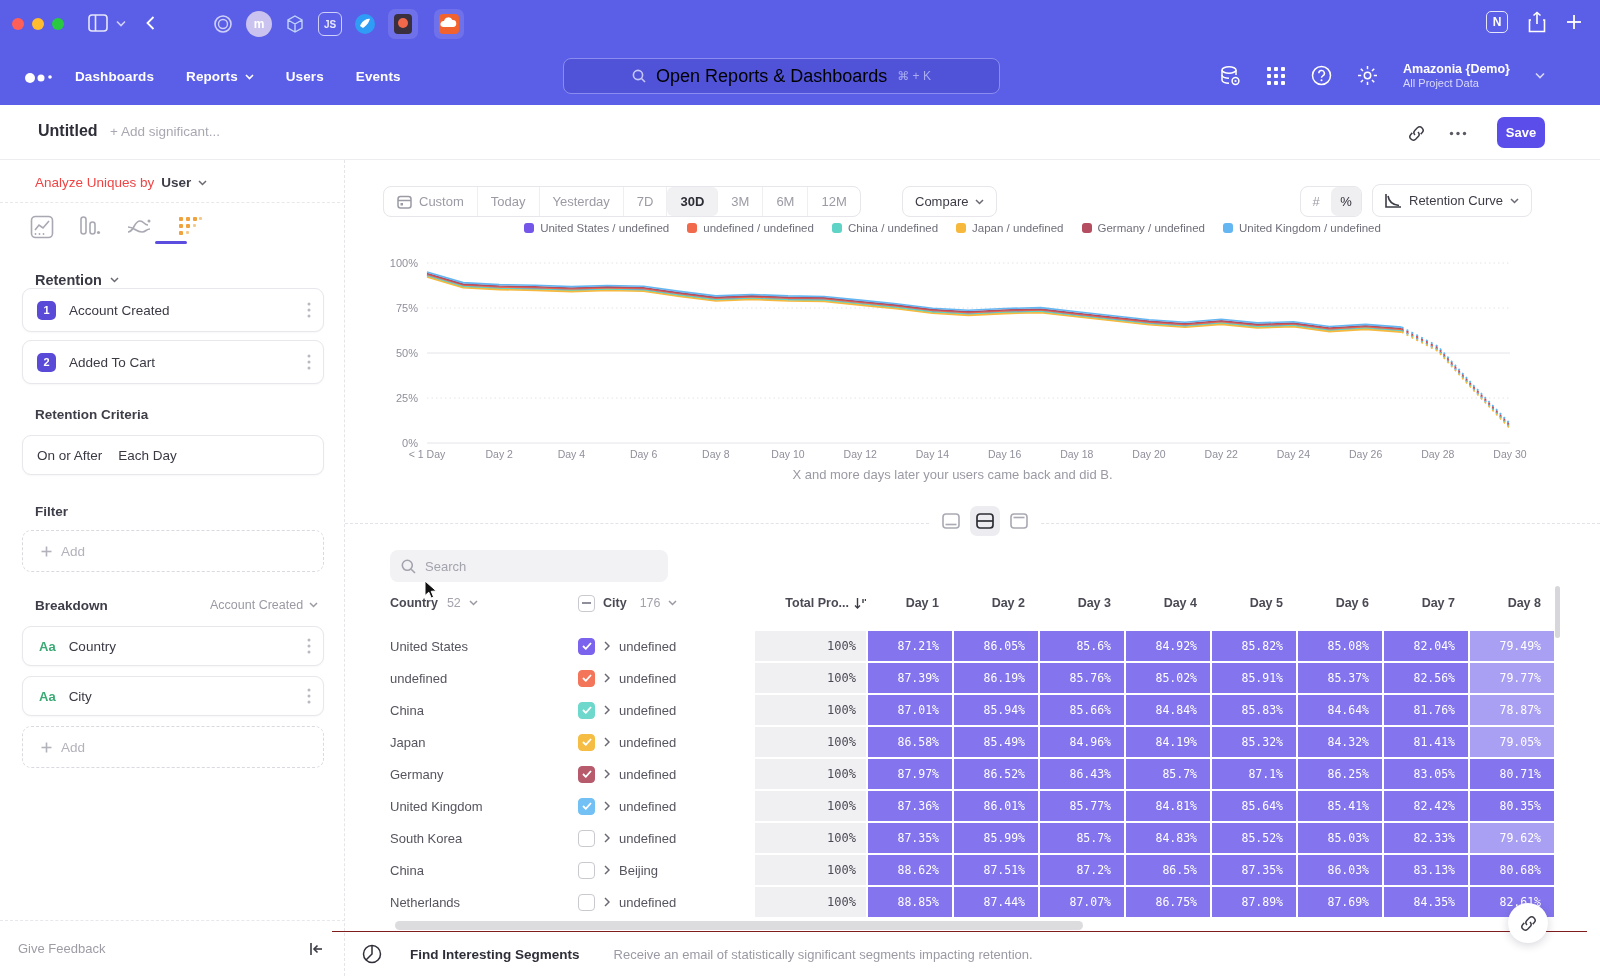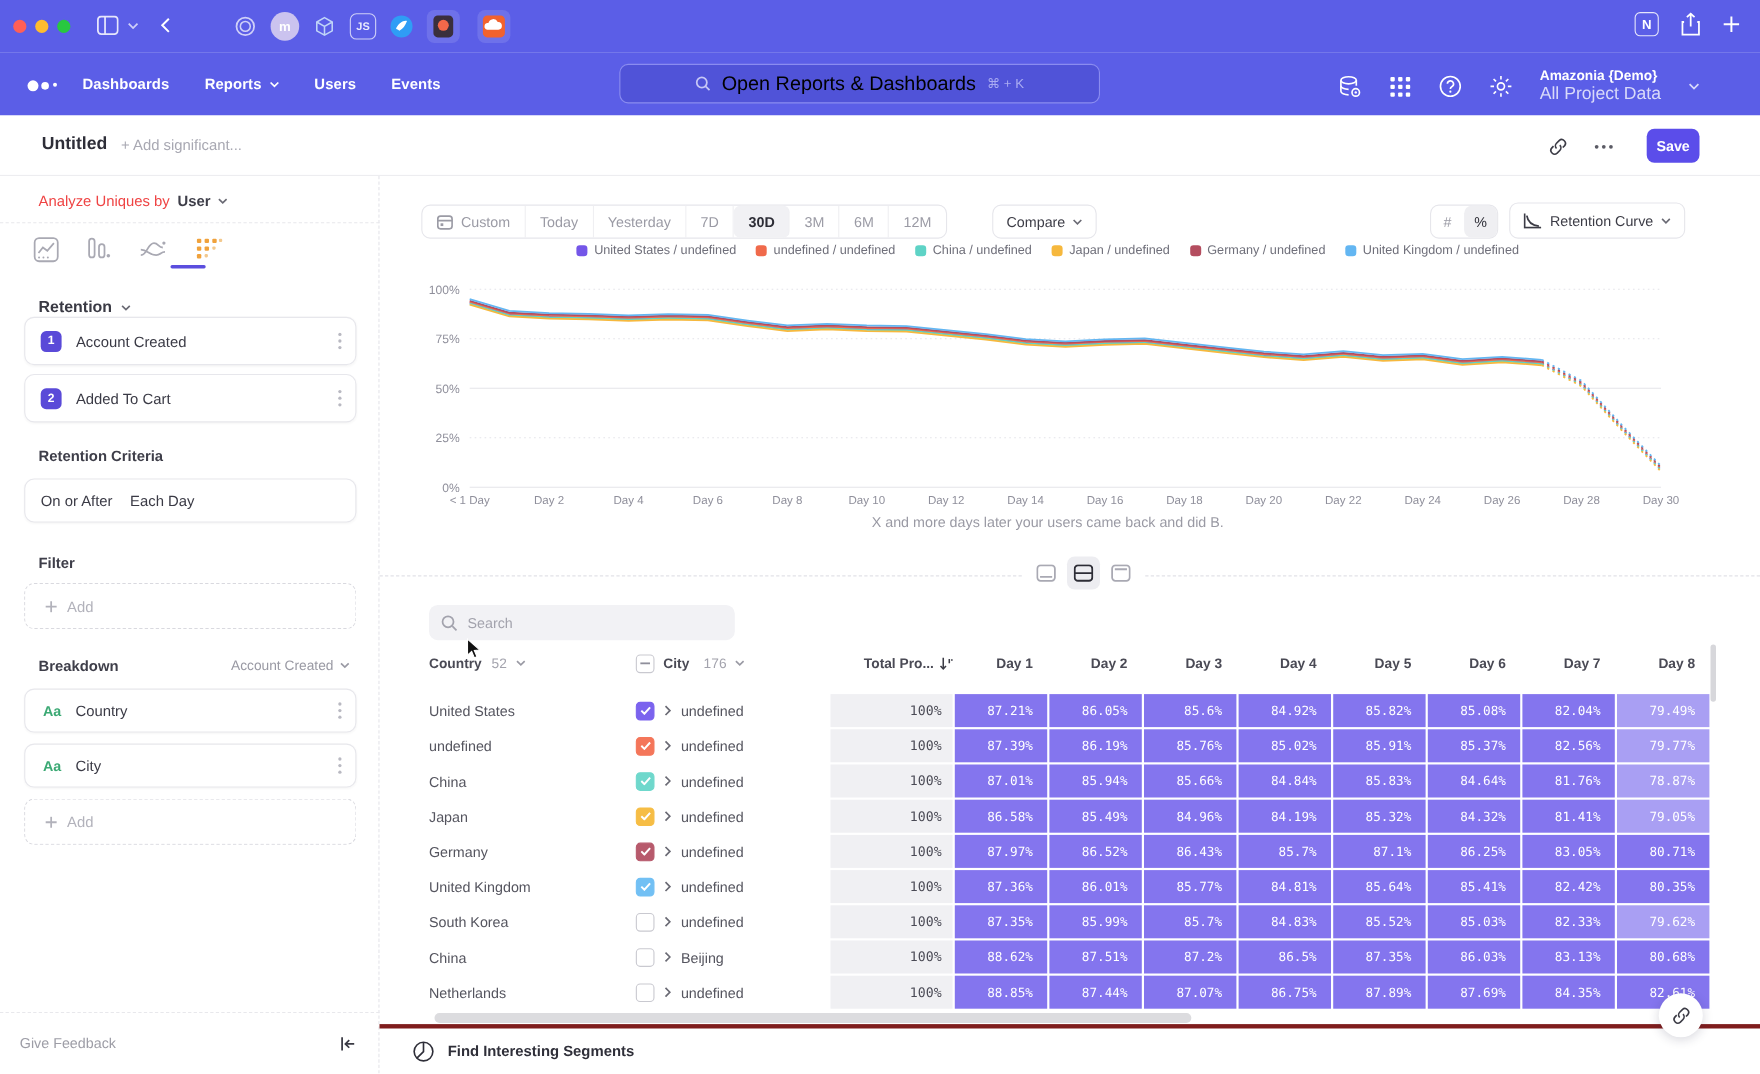--- a/index.html
+++ b/index.html
@@ -22,21 +22,21 @@
 
   
   #app-nav { left:0; top:48px; width:1600px; height:57px; background:#5b5ee7; }
   .nav-link { color:#ffffff; font-size:13.5px; font-weight:bold; letter-spacing:0.1px; }
   .nav-search { left:563px; top:10px; width:437px; height:36px; background:#5053d8; border:1px solid #8a8cf0;
                 border-radius:8px; display:flex; align-items:center; justify-content:center; gap:10px; }
   .nav-search .ph { color:#000000; font-size:18px; }
   .nav-search .sc { color:#aaacf2; font-size:12px; }
   .proj { text-align:left; color:#ffffff; }
   .proj .p1 { font-size:12.5px; font-weight:bold; }
-  .proj .p2 { font-size:16px; color:#d9daf9; margin-top:1px; }
+  .proj .p2 { font-size:11px; color:#d9daf9; margin-top:1px; }
 
   
   #page-header { left:0; top:105px; width:1600px; height:55px; background:#ffffff; border-bottom:1px solid #ededf0; }
   #page-title { left:38px; top:17px; font-size:16px; font-weight:bold; color:#2e2e38; }
   #page-desc { left:110px; top:19px; font-size:13.5px; color:#a8a8b2; }
   .save-btn { left:1497px; top:12px; width:48px; height:31px; background:#5b4dea; color:#ffffff; font-size:13px; font-weight:bold;
               border:none; border-radius:7px; cursor:pointer; }
 
   
   #sidebar { left:0; top:160px; width:345px; height:816px; background:#ffffff; border-right:1px dashed #e4e4e9; }
@@ -93,21 +93,21 @@
   .cbox { width:17px; height:17px; border-radius:4px; border:1.5px solid #c9c9d0; background:#ffffff; display:flex; align-items:center; justify-content:center; }
   .c-total { width:111px; height:30px; background:#f0f0f3; display:flex; align-items:center; justify-content:flex-end;
              padding-right:10px; font-family:"DejaVu Sans Mono", monospace; font-size:12px; color:#4a4a55; }
   .c-day { width:84.5px; height:30px; margin-left:1.5px; background:#8475ee; display:flex; align-items:center; justify-content:flex-end;
            padding-right:13px; font-family:"DejaVu Sans Mono", monospace; font-size:11.5px; color:#ffffff; }
   .c-day.light { background:#a99ff3; }
   .hsb { left:395px; top:921px; width:688px; height:9px; background:#dcdcdf; border-radius:5px; }
   .vsb { left:1555px; top:586px; width:5px; height:52px; background:#d7d7db; border-radius:3px; }
 
   
-  #seg-footer { left:345px; top:931px; width:1255px; height:45px; border-top:4px solid #7f1d1d; display:flex; align-items:center; gap:12px; padding-left:30px; }
+  #seg-footer { left:332px; top:931px; width:1255px; height:45px; border-top:1px solid #7f1d1d; display:flex; align-items:center; gap:28px; padding-left:30px; }
   #seg-footer .t1 { font-size:13.5px; font-weight:bold; color:#2f2f39; }
   #seg-footer .t2 { font-size:13px; color:#9a9aa4; margin-left:6px; }
   #sb-footer { left:0; top:920px; width:345px; height:56px; border-top:1px dashed #e8e8ec; display:flex; align-items:center; justify-content:space-between; padding:0 22px 0 18px; }
   #sb-footer span { color:#9d9da6; font-size:13px; }
   .float-link { left:1508px; top:903px; width:40px; height:40px; border-radius:50%; background:#ffffff;
                 box-shadow:0 2px 10px rgba(30,30,60,0.18); display:flex; align-items:center; justify-content:center; cursor:pointer; }
 </style>
 </head>
 <body>
 
@@ -795,20 +795,21 @@
 
 <div class="hsb abs"></div>
 <div class="vsb abs"></div>
 
 <div id="seg-footer" class="abs">
   <svg width="20" height="20" viewBox="0 0 20 20">
       <circle cx="10" cy="10" r="8.5" fill="none" stroke="#2f2f39" stroke-width="1.5"></circle>
       <path d="M10 1.5 V10 L4 16" fill="none" stroke="#2f2f39" stroke-width="1.5"></path>
     </svg>
   <span class="t1">Find Interesting Segments</span>
+  <span class="t2">Receive an email of statistically significant segments impacting retention.</span>
 </div>
 
 <div class="float-link abs">
   <svg width="17" height="17" viewBox="0 0 17 17">
       <path d="M7 10 a3.4 3.4 0 0 1 0-4.8 l2.4-2.4 a3.4 3.4 0 0 1 4.8 4.8 l-1.5 1.5" fill="none" stroke="#3c3c46" stroke-width="1.5"></path>
       <path d="M10 7 a3.4 3.4 0 0 1 0 4.8 l-2.4 2.4 a3.4 3.4 0 0 1 -4.8-4.8 l1.5-1.5" fill="none" stroke="#3c3c46" stroke-width="1.5"></path>
     </svg>
 </div>
 
 <svg class="abs" style="left:424px; top:580px;" width="15" height="20" viewBox="0 0 15 20">

